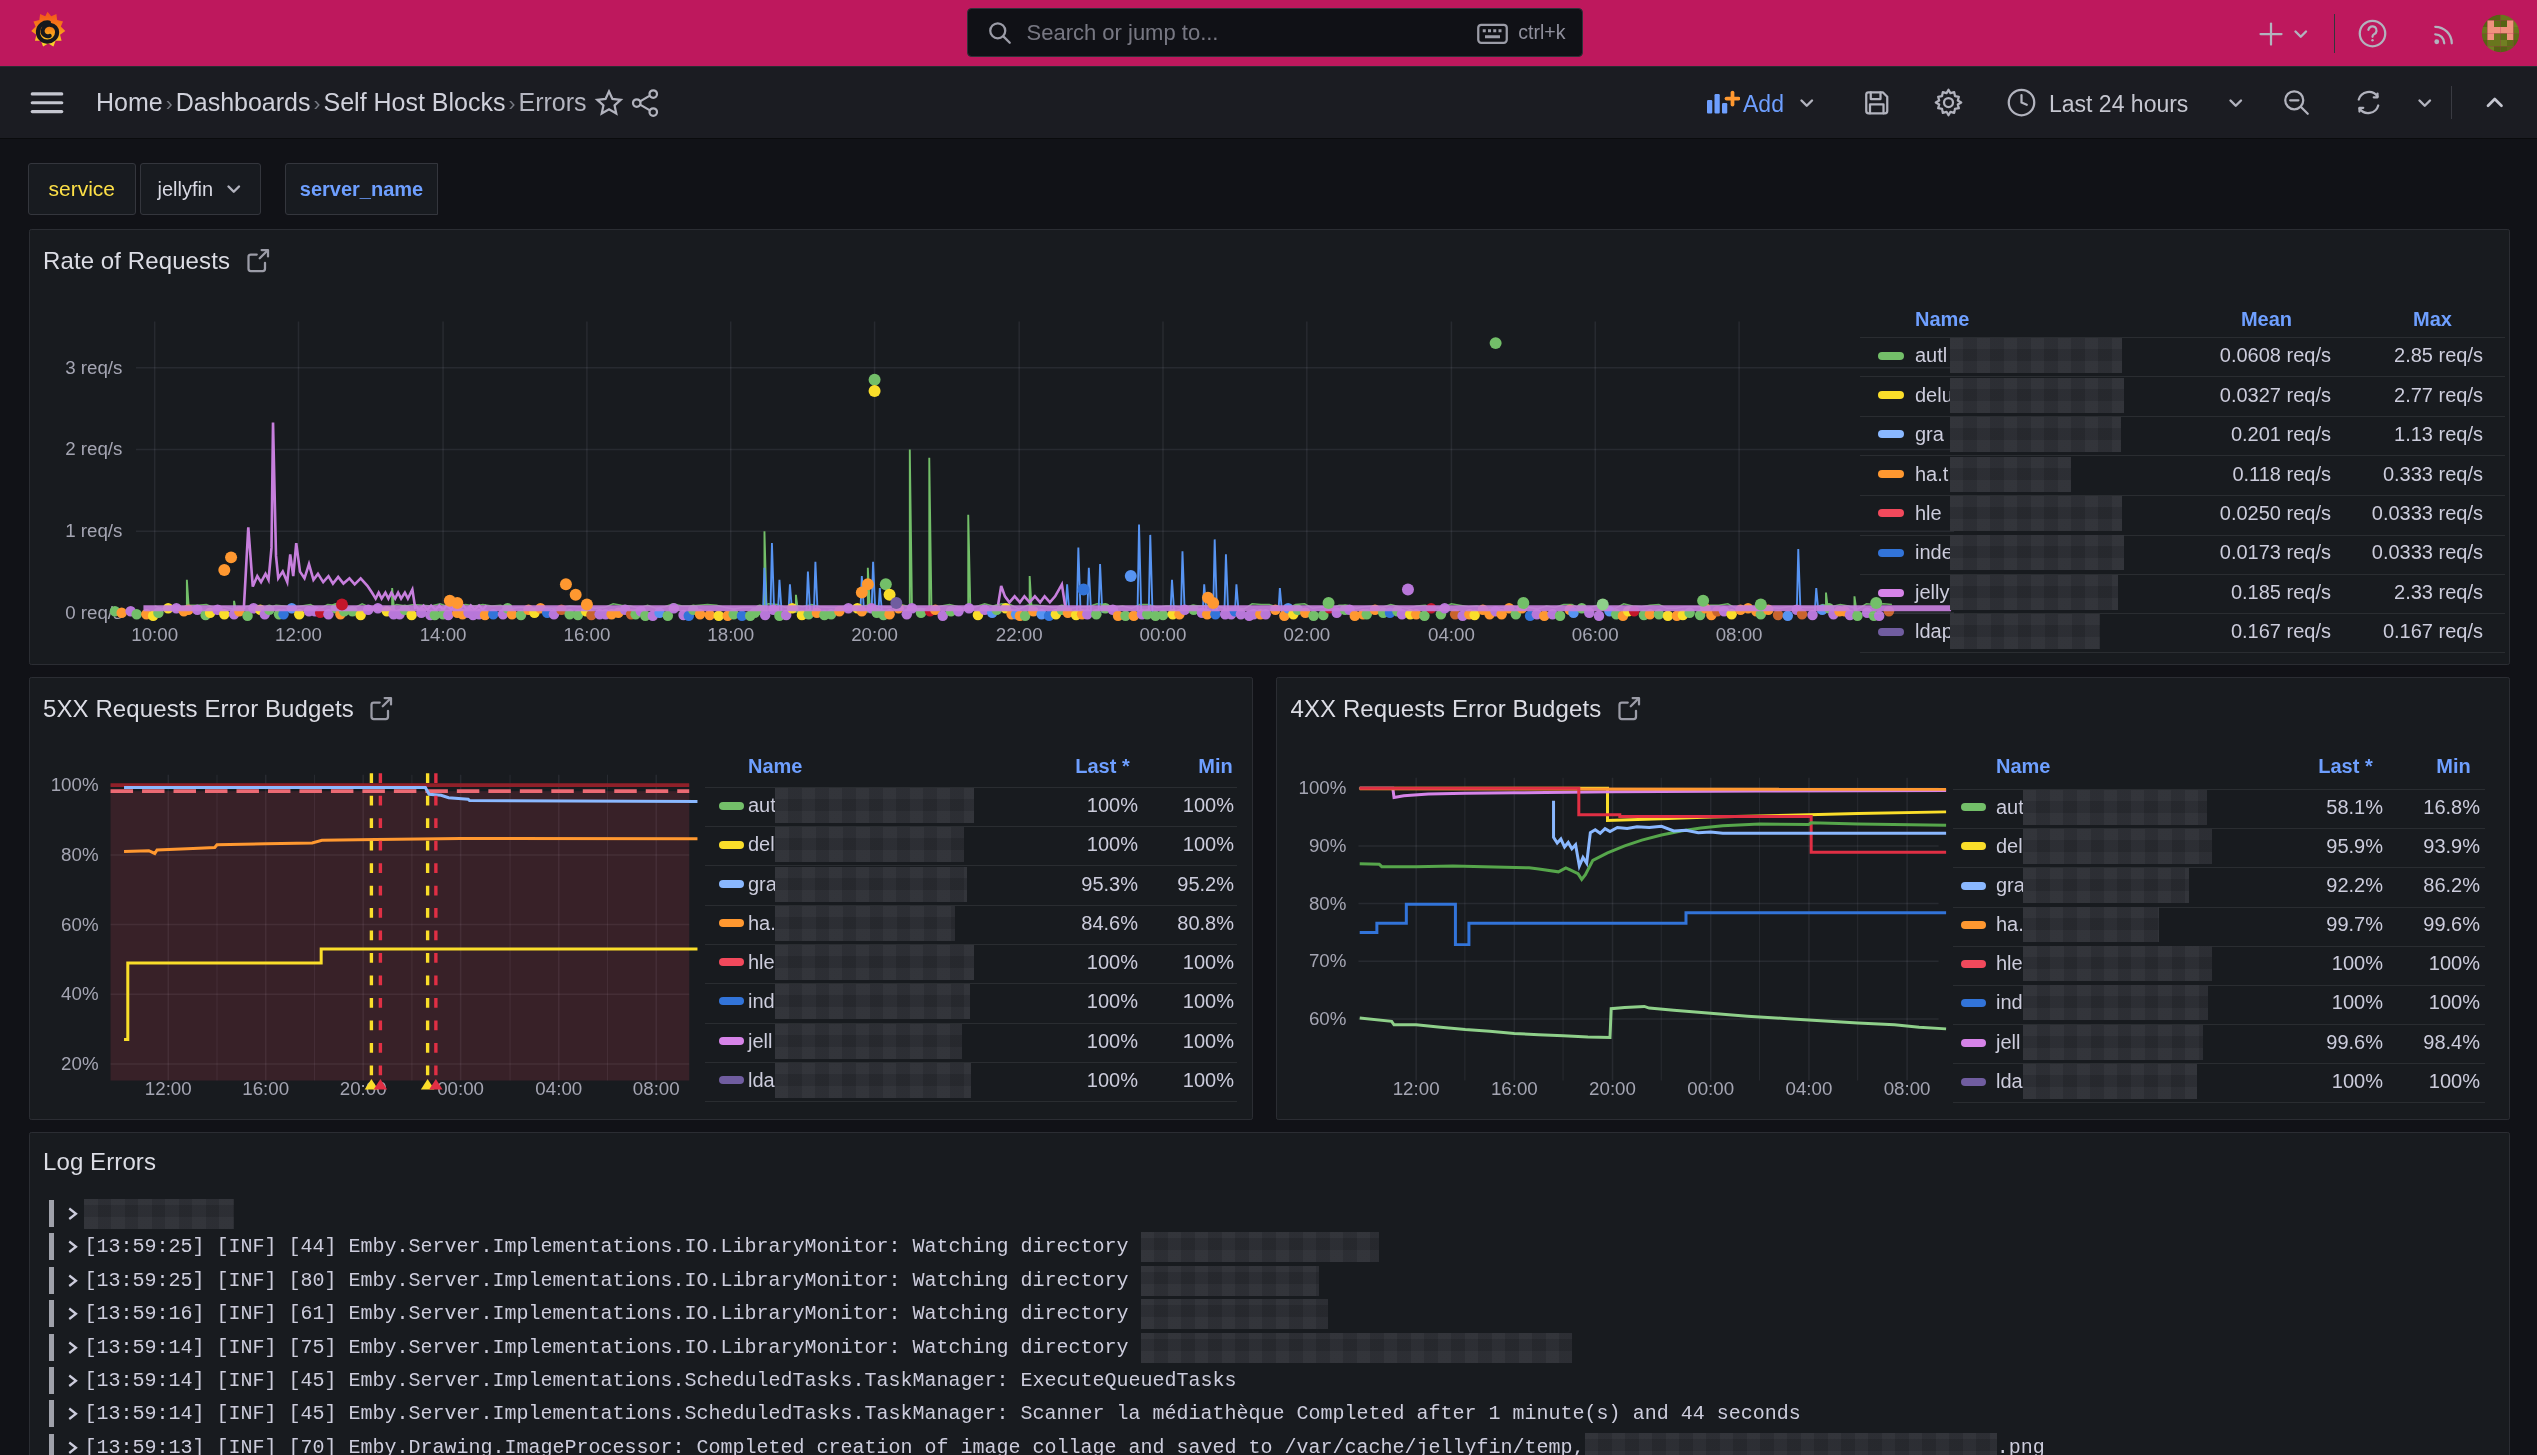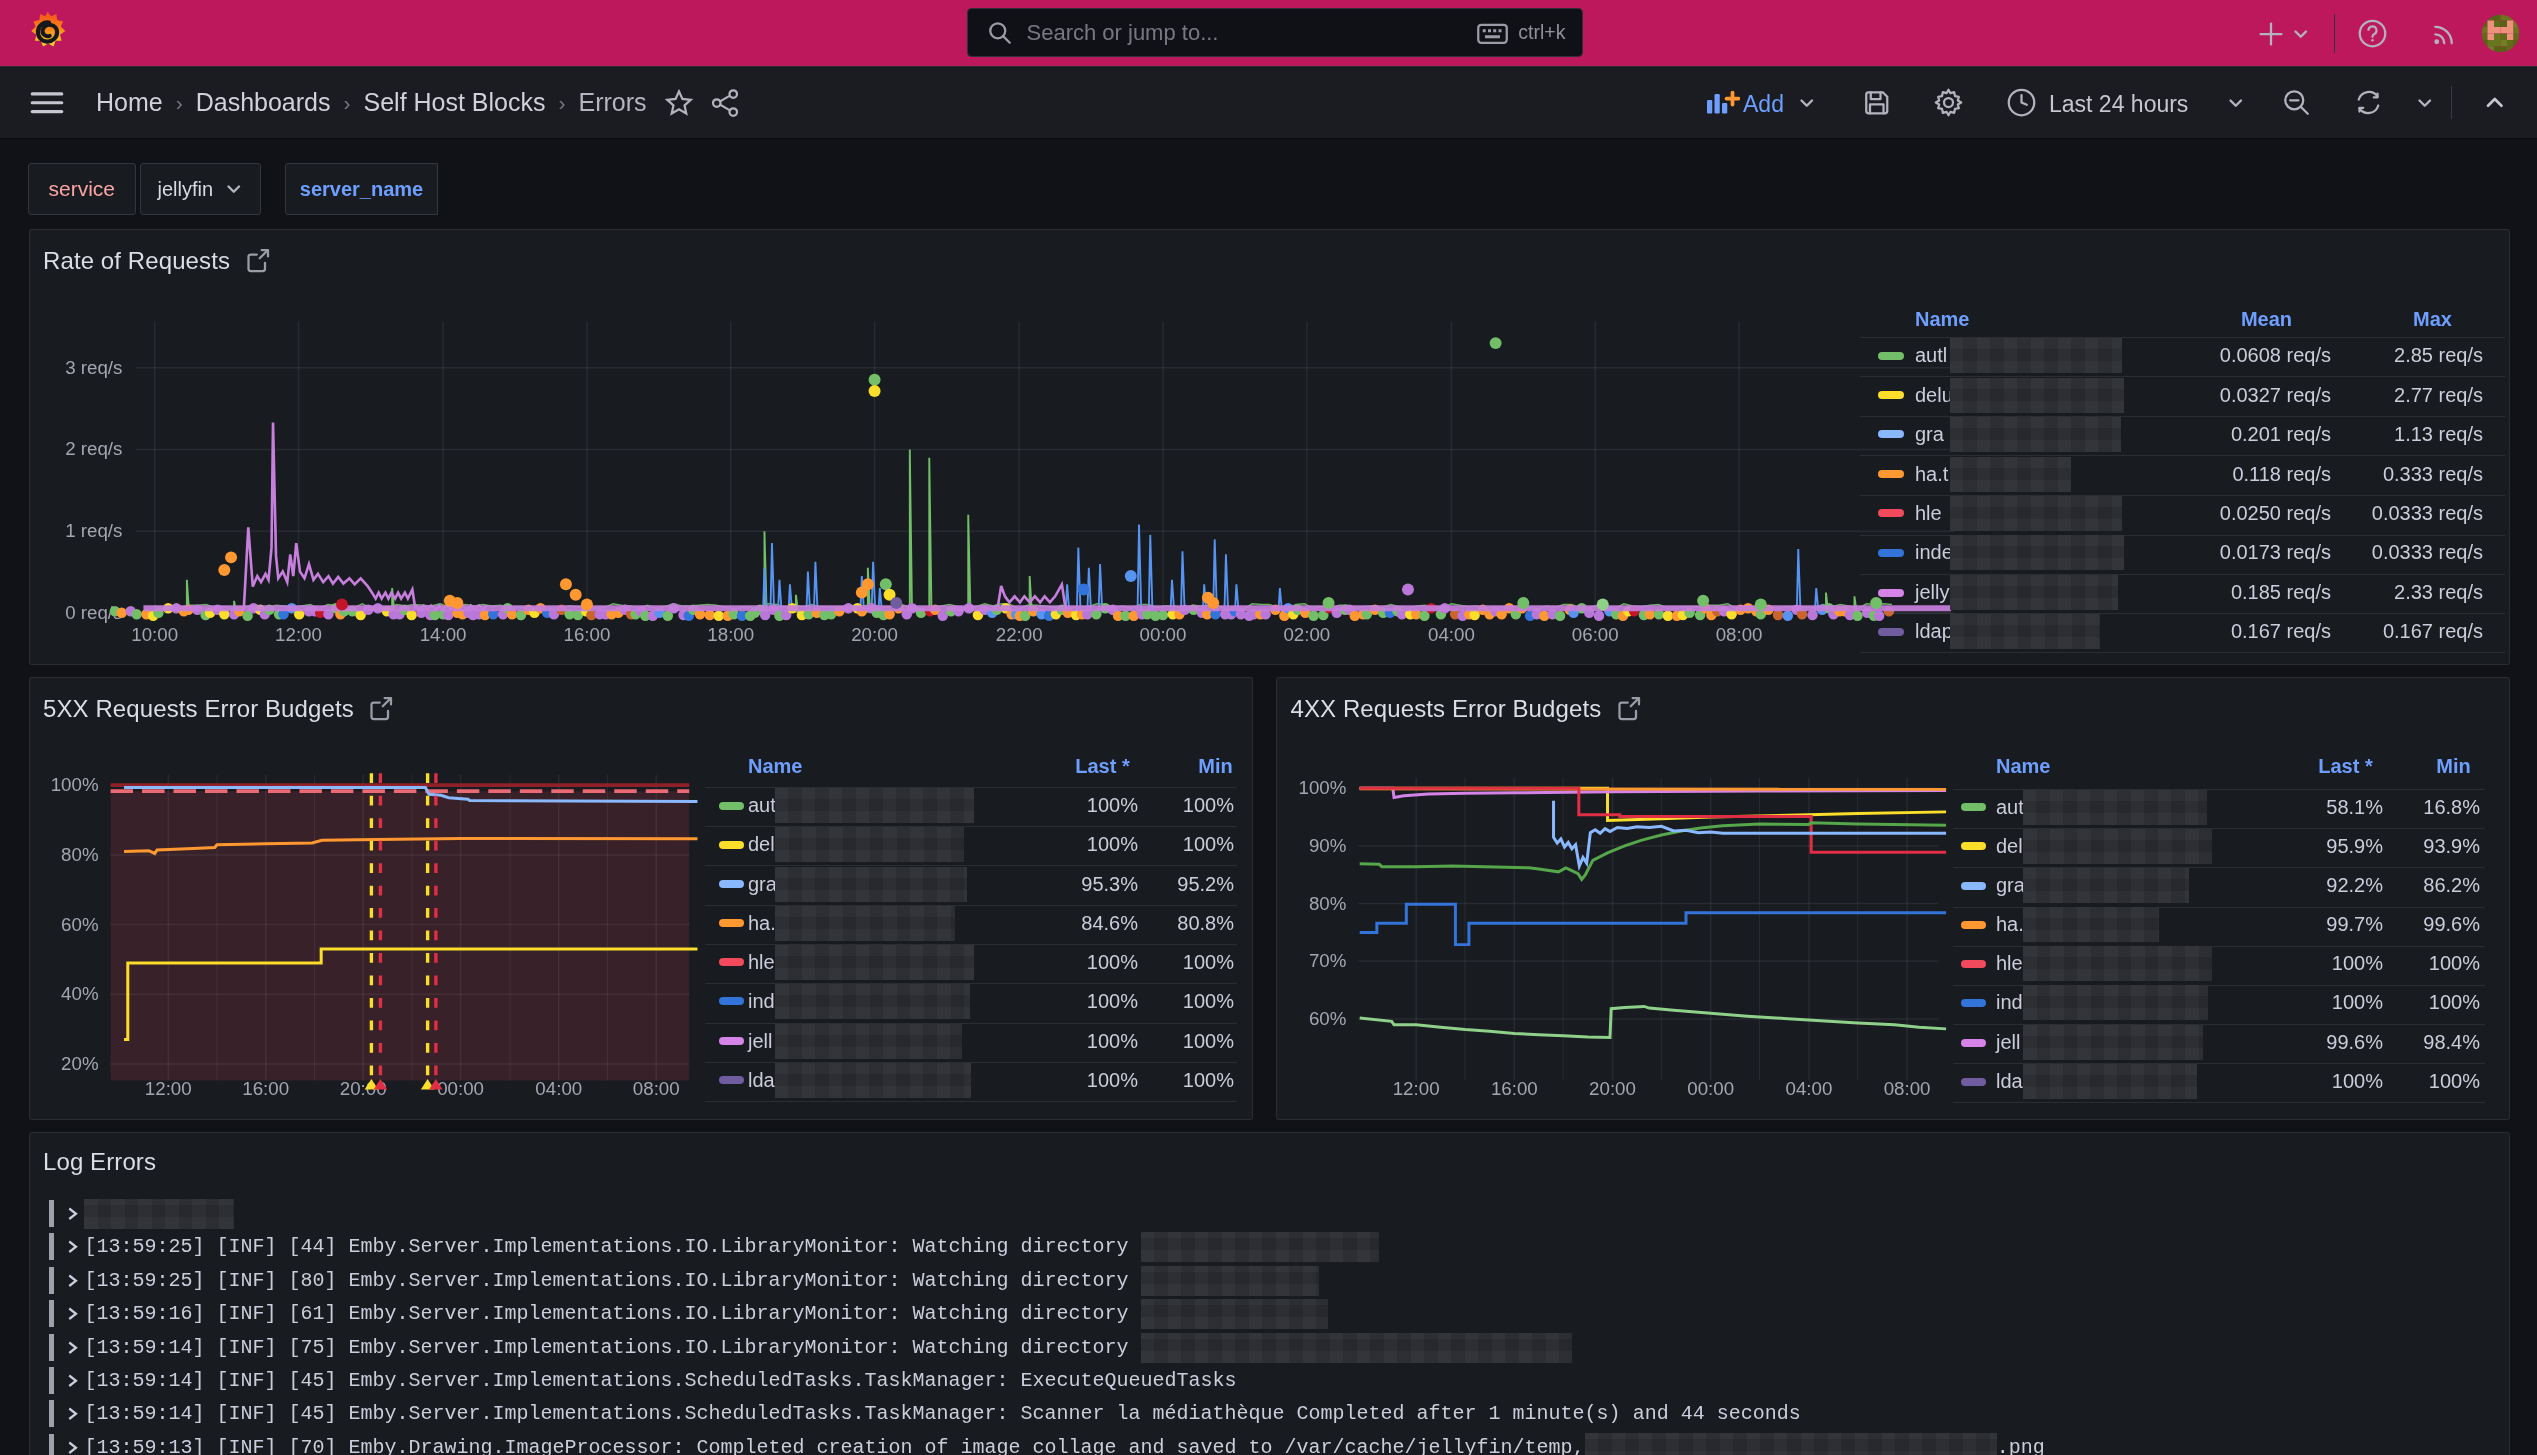--- a/index.html
+++ b/index.html
@@ -116,21 +116,21 @@
       </svg></div>
   </div>
 <div class="abs" style="left:0;top:67px;width:2538px;height:72px;background:#1b1c22;border-bottom:0.7px solid #0a0b0d;">
     <div class="abs" style="left:30px;top:90px;transform:translateY(-67px);"><svg width="34" height="25.5" viewBox="0 0 46 34" style="">
         <g stroke="#c5c6d0" stroke-width="4.2" stroke-linecap="round">
           <line x1="3" y1="5" x2="43" y2="5"></line>
           <line x1="3" y1="17" x2="43" y2="17"></line>
           <line x1="3" y1="29" x2="43" y2="29"></line>
         </g>
       </svg></div>
-    <div class="abs" style="left:96px;top:0;height:71px;display:flex;align-items:center;font-size:25px;color:#d0d1db;gap:13px;">
+    <div class="abs" style="left:96px;top:0;height:71px;display:flex;align-items:center;font-size:25px;color:#d0d1db;gap:3px;">
 <span>Home</span>
       <span style="color:#787b84;font-size:21px;">›</span>
 <span>Dashboards</span>
       <span style="color:#787b84;font-size:21px;">›</span>
 <span>Self Host Blocks</span>
       <span style="color:#787b84;font-size:21px;">›</span>
 <span style="color:#b5b6c1;">Errors</span>
 <span class="ic" style="margin-left:4.5px;">
         <svg width="30" height="30" viewBox="0 0 40 40" style="">
           <path d="M20 4.5 L24.6 14.6 L35.6 15.8 L27.4 23.2 L29.7 34 L20 28.5 L10.3 34 L12.6 23.2 L4.4 15.8 L15.4 14.6 Z" fill="none" stroke="#b2b3be" stroke-width="3"></path>
@@ -192,21 +192,21 @@
     </svg></div>
 <div class="abs" style="left:2415px;top:93px;"><svg width="19.5" height="19.5" viewBox="0 0 26 26" style="">
       <path d="M6 10 L13 17 L20 10" fill="none" stroke="#b2b3be" stroke-width="3.2" stroke-linecap="round" stroke-linejoin="round"></path>
     </svg></div>
 <div class="abs" style="left:2451px;top:86px;width:0.7px;height:33px;background:#3a3b42;"></div>
 <div class="abs" style="left:2482px;top:90px;"><svg width="25.5" height="25.5" viewBox="0 0 34 34" style="">
       <path d="M8 21 L17 12 L26 21" fill="none" stroke="#c5c6d0" stroke-width="3.6" stroke-linecap="round" stroke-linejoin="round"></path>
     </svg></div>
 <div class="abs" style="left:28px;top:163px;display:flex;">
 <div style="height:52px;background:#181b20;border:0.7px solid #34363d;border-radius:3px;display:flex;align-items:center;padding:0 19.5px;margin-right:4.5px;">
-<span style="font-size:21px;color:#fca5a5;">service</span>
+<span style="font-size:21px;color:#fde047;">service</span>
     </div>
 <div style="height:52px;background:#181b20;border:0.7px solid #34363d;border-radius:3px;display:flex;align-items:center;padding:0 16.5px;margin-right:24px;">
 <span style="font-size:20px;color:#d8d9e3;">jellyfin</span>
 <span class="ic" style="margin-left:10.5px;">
         <svg width="19.5" height="19.5" viewBox="0 0 26 26" style="">
           <path d="M6 10 L13 17 L20 10" fill="none" stroke="#b2b3be" stroke-width="3.2" stroke-linecap="round" stroke-linejoin="round"></path>
         </svg>
       </span>
     </div>
 <div style="height:52px;background:#181b20;border:0.7px solid #34363d;border-radius:3px 0 0 3px;display:flex;align-items:center;padding:0 14.2px;">

